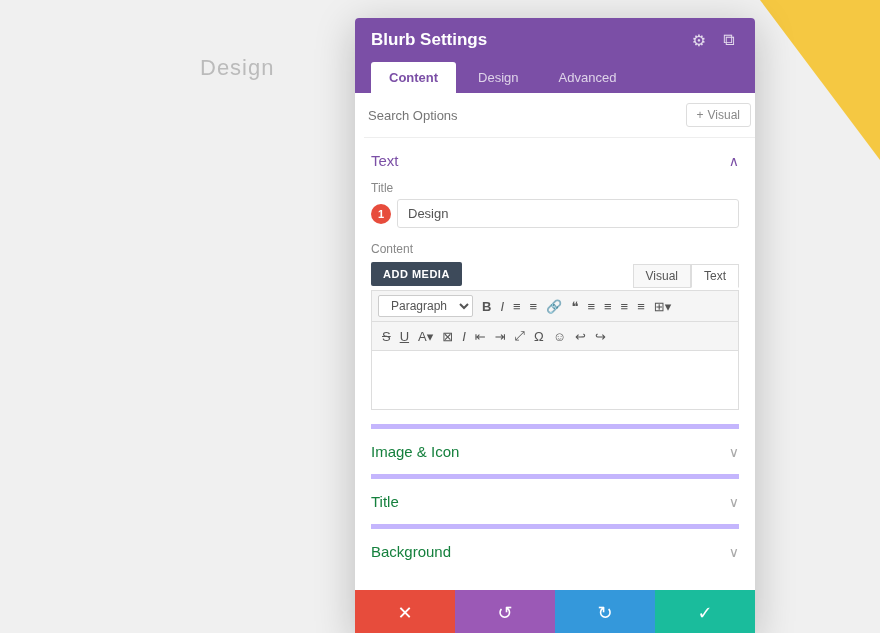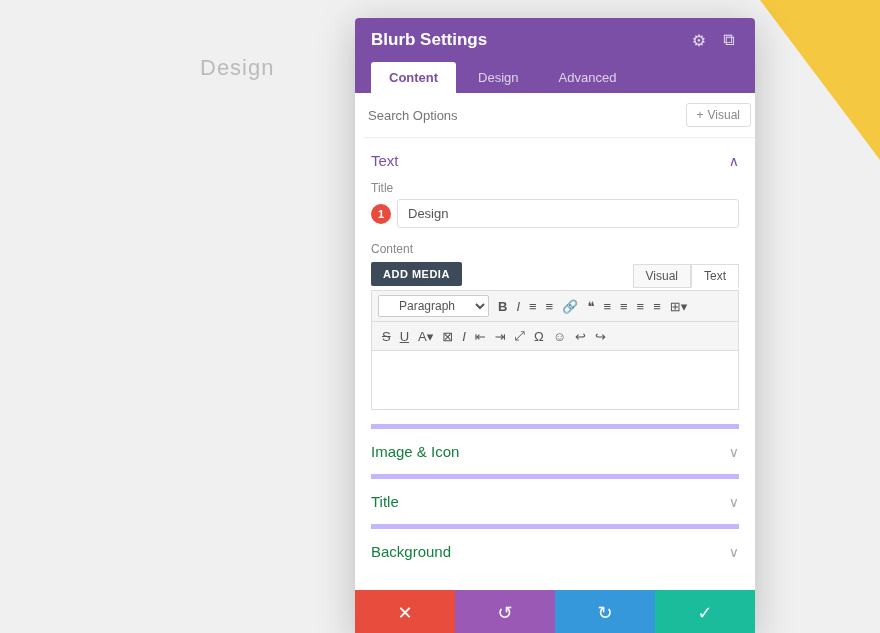--- a/index.html
+++ b/index.html
@@ -252,21 +252,21 @@
       gap: 1px;
       background: #f5f5f5;
       border: 1px solid #ddd;
       border-bottom: none;
       padding: 4px 6px;
     }
     .tb-select {
       font-size: 12px;
       border: 1px solid #ccc;
       background: #fff;
-      padding: 2px 16px;
+      padding: 2px 8px;
       border-radius: 2px;
       color: #555;
       margin-right: 4px;
     }
     .tb-btn {
       background: none;
       border: none;
       font-size: 13px;
       color: #555;
       cursor: pointer;

